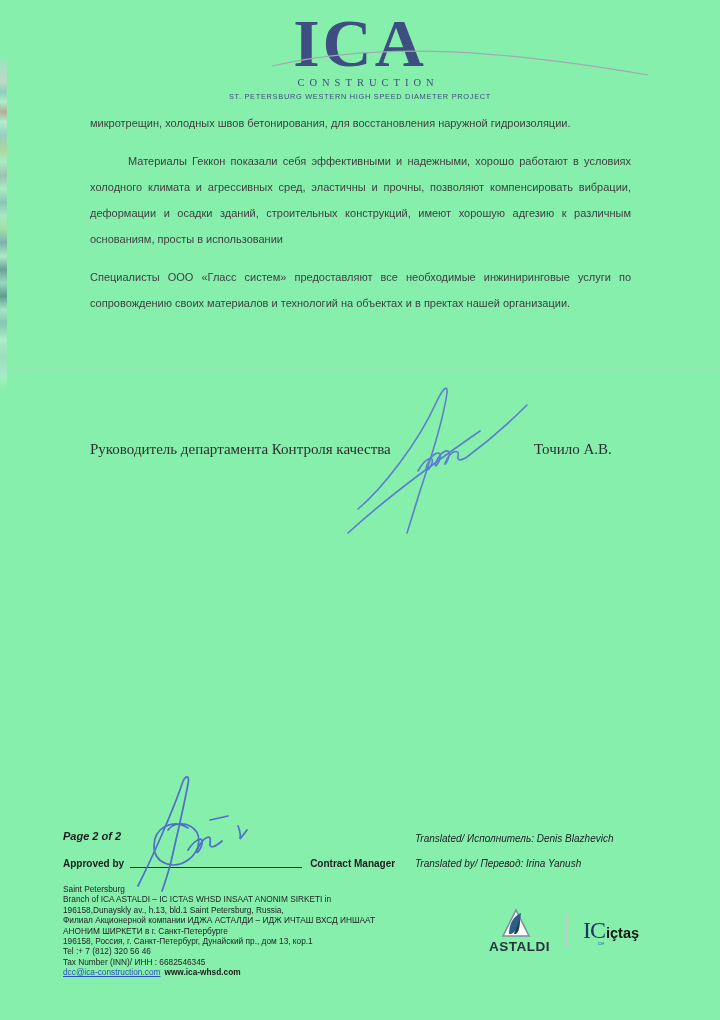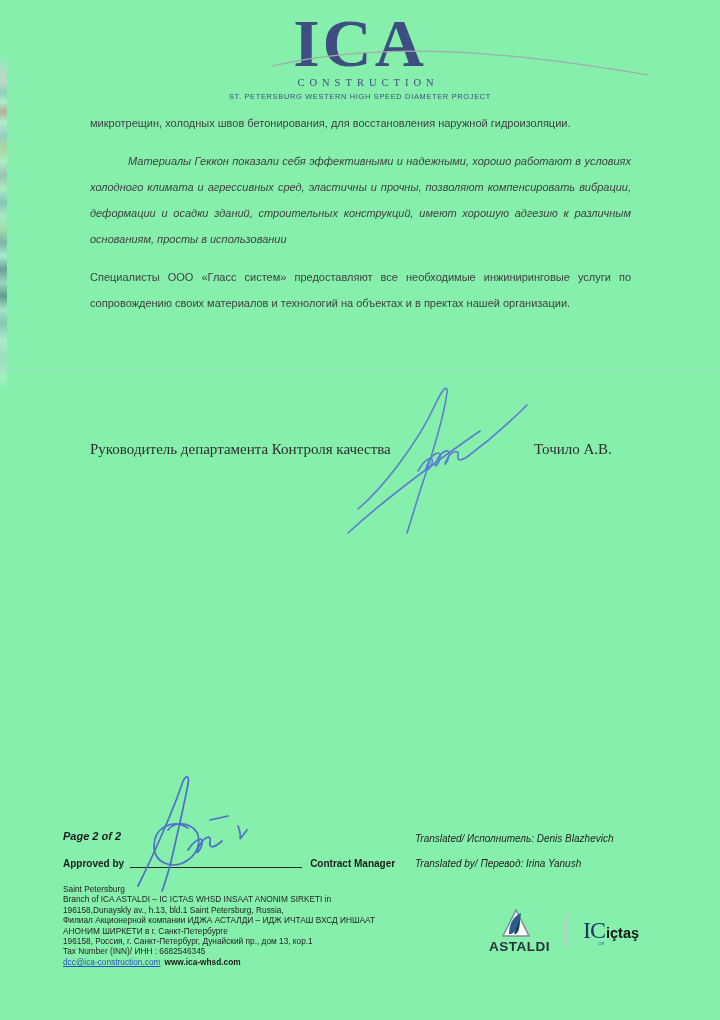--- a/index.html
+++ b/index.html
@@ -28,21 +28,21 @@
   .logo{position:absolute;top:12px;left:0;right:0;text-align:center;color:#3e4e80;}
   .logo-acronym{font-family:"Liberation Serif",serif;font-size:68px;line-height:62px;font-weight:bold;letter-spacing:3px;}
   .logo-arc{position:absolute;left:270px;top:44px;width:380px;height:36px;pointer-events:none;}
   .logo-construction{font-family:"Liberation Serif",serif;font-size:10.5px;letter-spacing:5px;margin-top:3px;padding-left:16px;}
   .logo-tagline{font-size:7.4px;letter-spacing:.7px;margin-top:4px;color:#3e4e80;}
 
   
   .body-text{position:absolute;left:90px;top:110px;width:541px;
     font-size:11px;line-height:26px;color:#3f3f3f;text-align:justify;}
   .body-text p{margin:0 0 12px 0;}
-  .body-text p.indent{text-indent:38px;font-style:italic;}
+  .body-text p.indent{text-indent:38px;}
   .body-text p:last-child{margin-bottom:0;}
 
   
   .sig-title{position:absolute;left:90px;top:441px;font-family:"Liberation Serif",serif;font-size:15px;color:#2e2e2e;}
   .sig-name{position:absolute;left:534px;top:441px;font-family:"Liberation Serif",serif;font-size:15px;color:#2e2e2e;}
   .sig-main{position:absolute;left:330px;top:381px;width:215px;height:158px;}
   .sig-main path,.sig-footer path{fill:none;stroke:#5b7ed0;stroke-width:1.6;stroke-linecap:round;}
 
   
   .page-label{position:absolute;left:63px;top:830px;font-size:11px;font-weight:bold;font-style:italic;color:#1c1c1c;}
@@ -115,20 +115,21 @@
   <div class="initiator">Translated/ Исполнитель: Denis Blazhevich</div>
   <div class="translator">Translated by/ Перевод:  Irina Yanush</div>
 
   <div class="address">
     <div>Saint Petersburg</div>
     <div>Branch of ICA ASTALDI – IC ICTAS WHSD INSAAT ANONIM SIRKETI in</div>
     <div>196158,Dunayskly av., h.13, bld.1 Saint Petersburg, Russia,</div>
     <div>Филиал Акционерной компании ИДЖА АСТАЛДИ – ИДЖ ИЧТАШ ВХСД ИНШААТ</div>
     <div>АНОНИМ ШИРКЕТИ в г. Санкт-Петербурге</div>
     <div>196158, Россия, г. Санкт-Петербург, Дунайский пр., дом 13, кор.1</div>
+    <div>Tel :+ 7 (812) 320 56 46</div>
     <div>Tax Number (INN)/ ИНН : 6682546345</div>
     <div>
       <a href="#" class="email">dcc@ica-construction.com</a><span class="web">www.ica-whsd.com</span>
     </div>
   </div>
 
   <div class="partners">
     <div class="astaldi">
       <svg width="32" height="32" viewBox="0 0 32 32">
         <polygon points="3,29 16,3 29,29" fill="#ffffff" stroke="#7d8f9e" stroke-width="1.6"></polygon>

